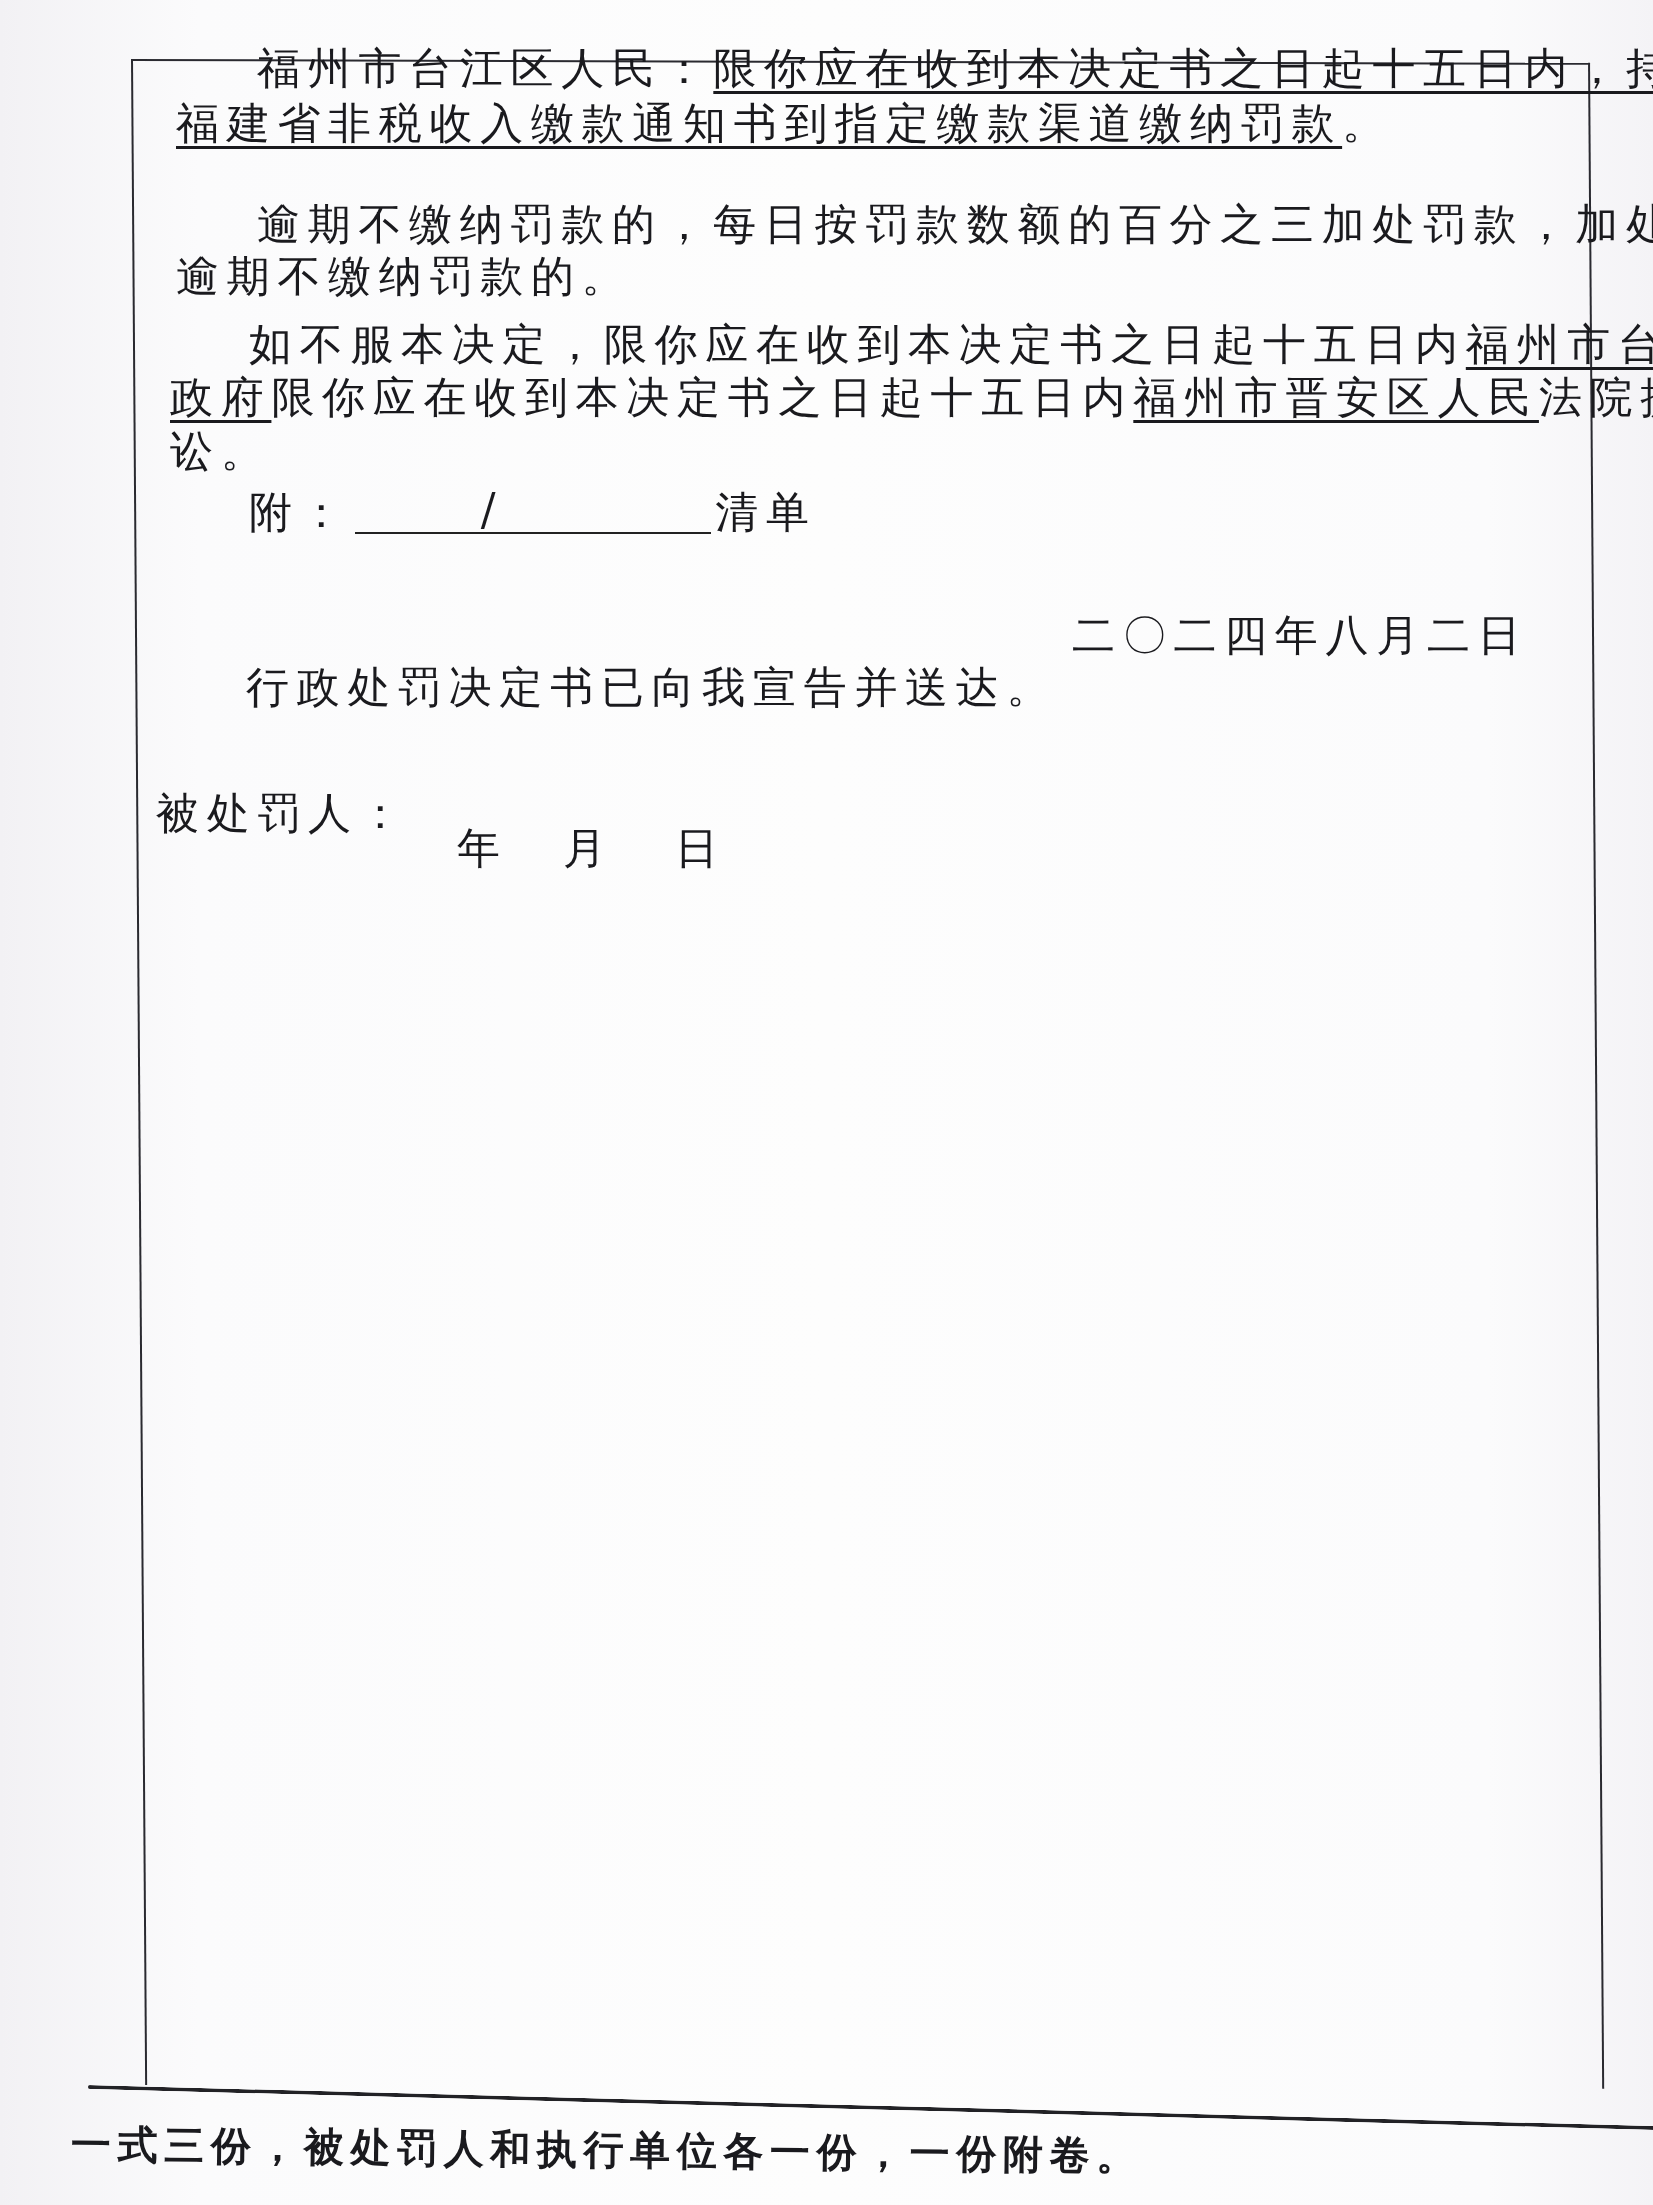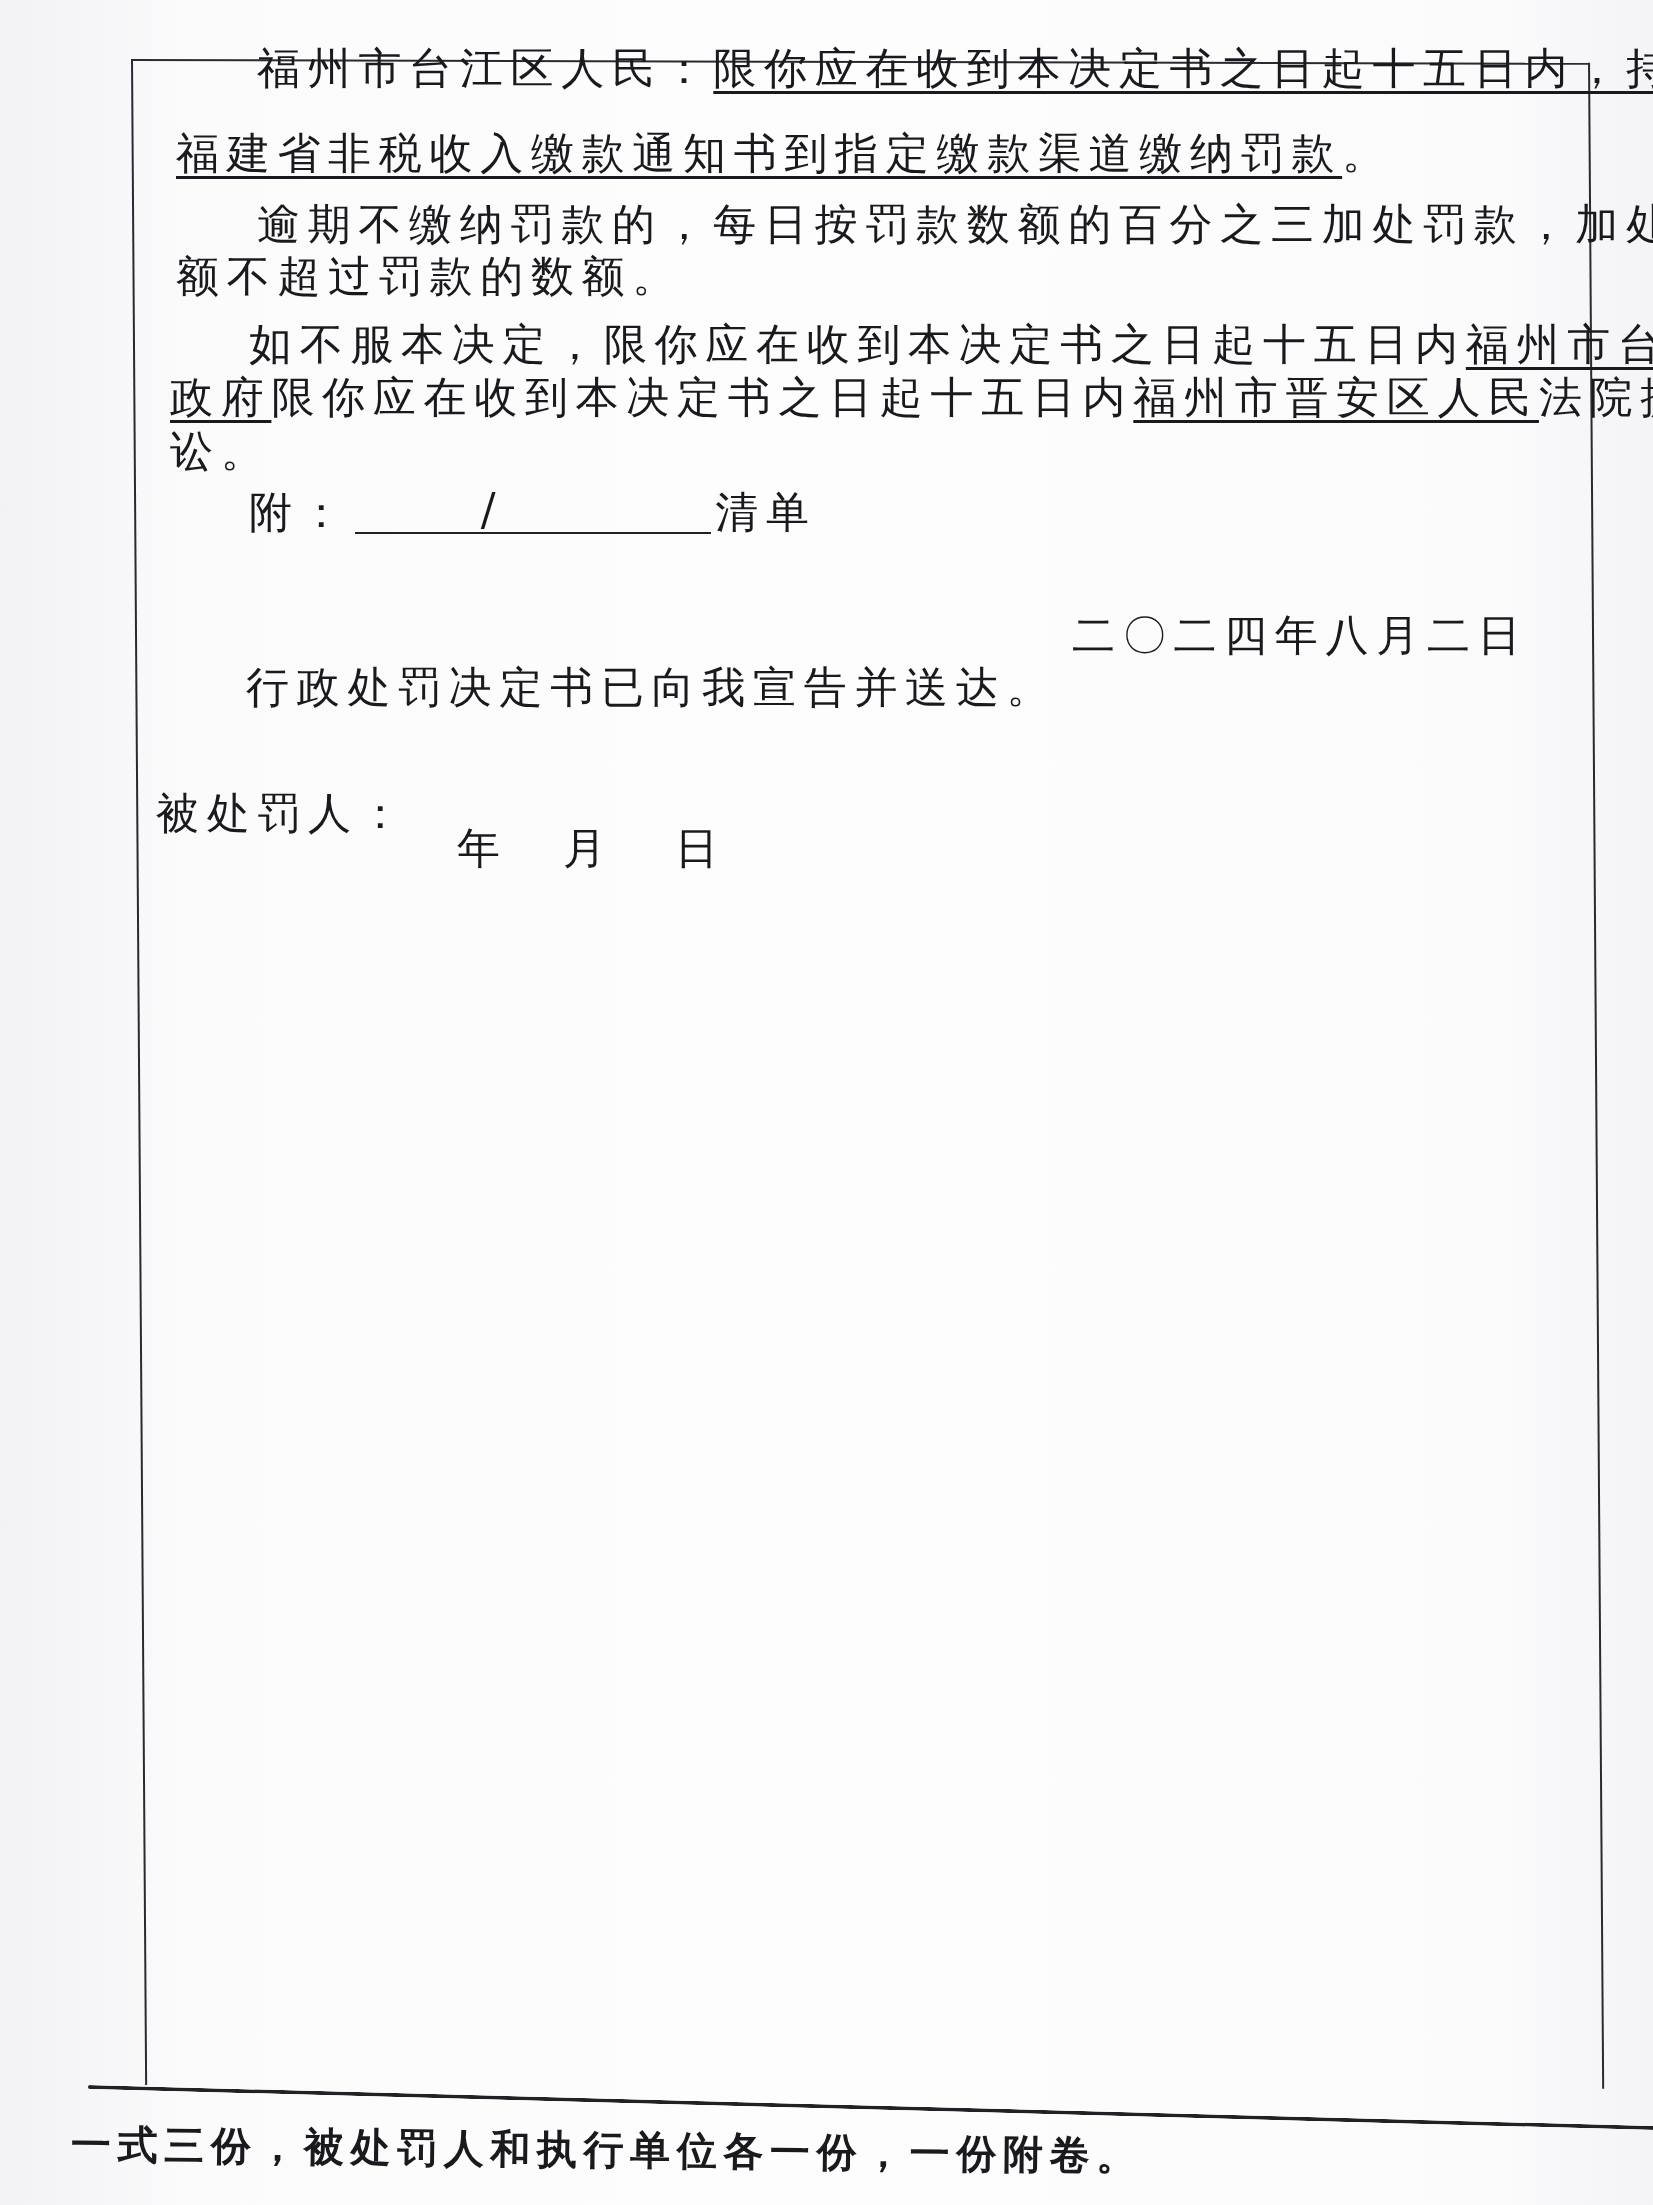--- a/index.html
+++ b/index.html
@@ -87,26 +87,26 @@
 <body>
 
 <div class="page">
 
   <div class="frame"></div>
   <div class="frame-bottom"></div>
 
   <div class="line" style="left:257px; top:47px;">
     <span>福州市台江区人民：</span><span class="u">限你应在收到本决定书之日起十五日内，持本决定书和</span>
   </div>
-  <div class="line" style="left:176px; top:102px;margin-top:30px;">
+  <div class="line" style="left:176px; top:102px;">
     <span class="u">福建省非税收入缴款通知书到指定缴款渠道缴纳罚款</span><span>。</span>
   </div>
 
   <div class="line" style="left:257px; top:203px;">逾期不缴纳罚款的，每日按罚款数额的百分之三加处罚款，加处罚款的数</div>
-  <div class="line" style="left:176px; top:255px;">额不超过罚款的数额。</div>
+  <div class="line" style="left:176px; top:255px;">逾期不缴纳罚款的。</div>
 
   <div class="line" style="left:249px; top:323px;">
     <span>如不服本决定，限你应在收到本决定书之日起十五日内</span><span class="u">福州市台江区人民</span>
   </div>
   <div class="line" style="left:170px; top:376px;">
     <span class="u">政府</span><span>限你应在收到本决定书之日起十五日内</span><span class="u">福州市晋安区人民</span><span>法院提起行政诉</span>
   </div>
   <div class="line" style="left:170px; top:430px;">讼。</div>
 
   <div class="line" style="left:249px; top:491px;">

